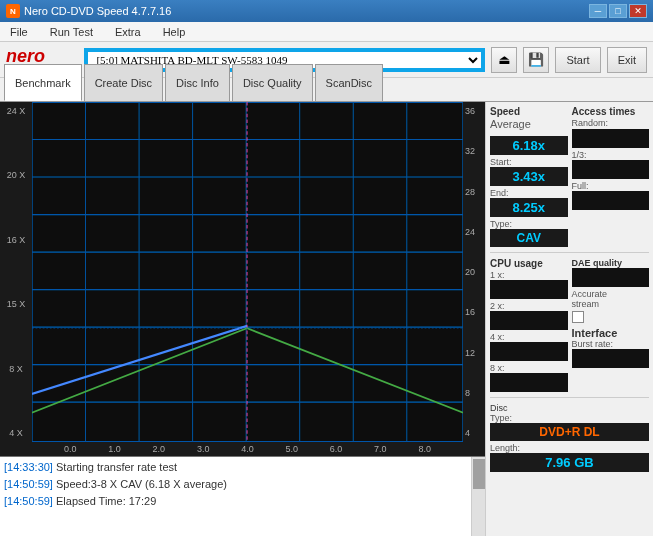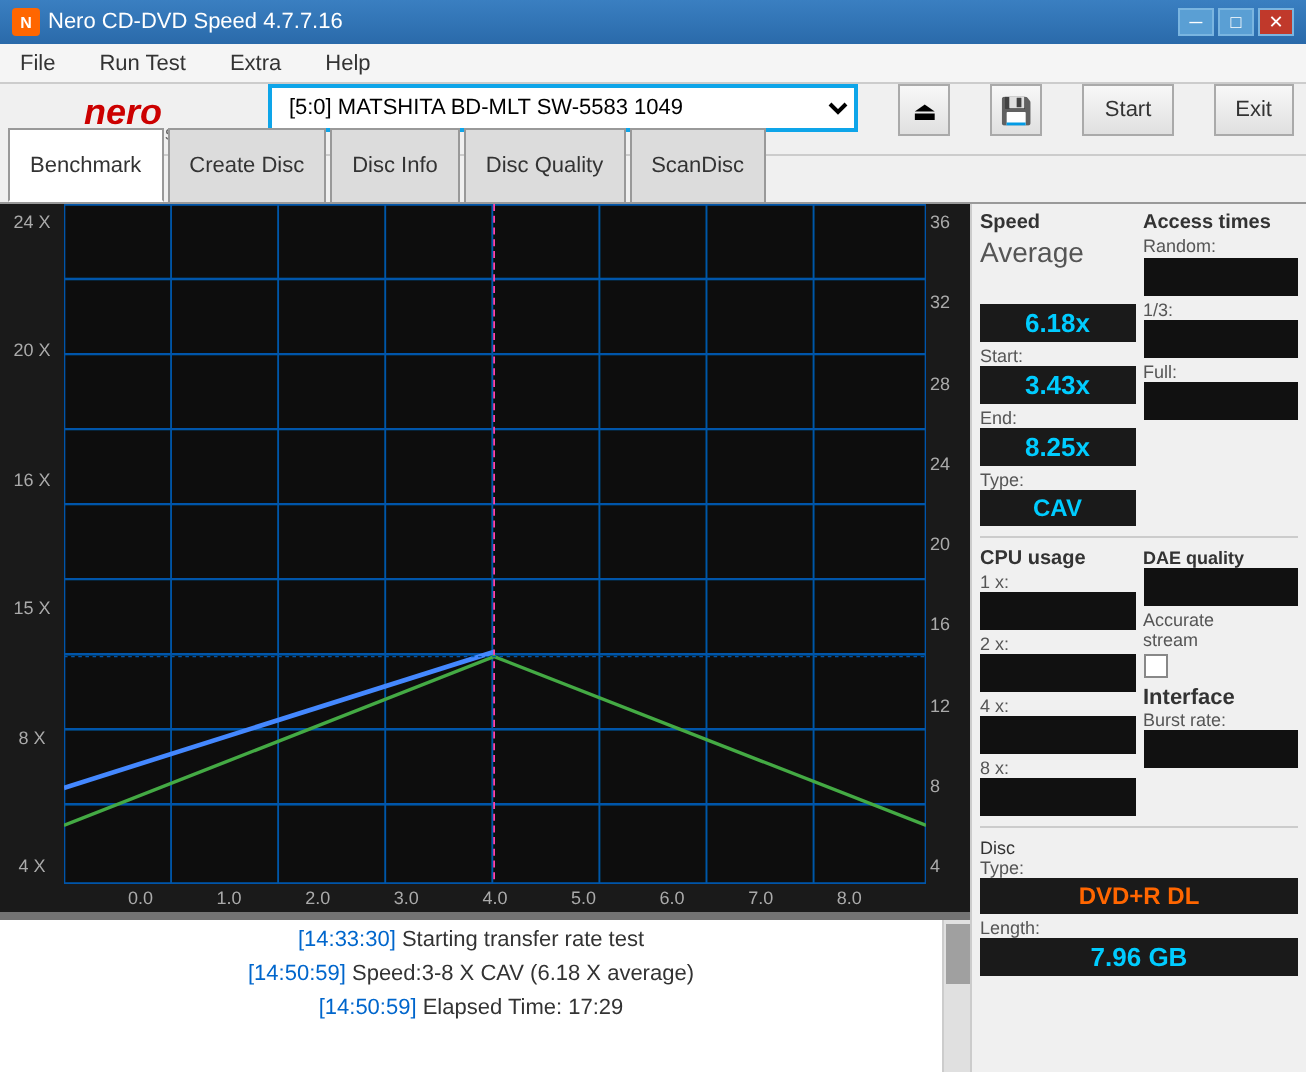--- a/index.html
+++ b/index.html
@@ -32,34 +32,35 @@
       gap: 10px;
     }
     .menu-item { font-size: 11px; color: #333; padding: 2px 6px; cursor: pointer; }
 
     
     .toolbar {
       background: #f0f0f0;
       border-bottom: 1px solid #ccc;
       height: 36px;
       display: flex;
+      align-items: center;
       padding: 0 6px;
-      gap: 20px;
-      margin-left: 36px;
+      gap: 6px;
     }
     .logo-area { display: flex; align-items: center; gap: 2px; }
     .nero-logo { font-size: 18px; font-weight: bold; font-style: italic; color: #cc0000; line-height: 1; }
     .nero-sub { font-size: 8px; color: #666; letter-spacing: 1px; margin-top: -2px; }
     .drive-select {
       flex: 1;
       height: 24px;
-      border: 2px solid #0ea5e9;
+      border: 4px solid #0ea5e9;
       background: white;
       font-size: 11px;
       padding: 0 4px;
+      font-family: Liberation Serif, serif;
     }
     .toolbar-btn {
       height: 26px;
       padding: 0 10px;
       border: 1px solid #aaa;
       background: linear-gradient(to bottom, #f8f8f8, #e0e0e0);
       font-size: 11px;
       cursor: pointer;
       color: #333;
     }
@@ -102,27 +103,26 @@
       position: relative;
       overflow: hidden;
       display: flex;
       flex-direction: column;
     }
 
     
     .log-area {
       height: 80px;
       background: white;
-      border-top: 4px solid #737373;
+      border-top: 1px solid #737373;
       overflow-y: hidden;
       padding: 2px 4px;
       font-size: 11px;
       color: #333;
       position: relative;
-      text-align: center;
     }
     .log-area-inner { padding-right: 14px; }
     .log-scrollbar {
       position: absolute;
       right: 0; top: 0; bottom: 0;
       width: 14px;
       background: #e0e0e0;
       border-left: 1px solid #ccc;
     }
     .log-scrollbar-thumb {
@@ -351,21 +351,21 @@
         <div class="log-scrollbar-thumb"></div>
       </div>
     </div>
   </div>
 
   <div class="right-panel">
     <div class="two-col">
 
       <div>
         <div class="panel-header">Speed</div>
-        <div style="font-size:14px;color:#555;margin-bottom:18px;">Average</div>
+        <div style="font-size:11px;color:#555;margin-bottom:6px;">Average</div>
         <div class="panel-value-box">6.18x</div>
         <div style="font-size:9px;color:#555;margin-top:2px;">Start:</div>
         <div class="panel-value-box">3.43x</div>
         <div style="font-size:9px;color:#555;margin-top:2px;">End:</div>
         <div class="panel-value-box">8.25x</div>
         <div style="font-size:9px;color:#555;margin-top:2px;">Type:</div>
         <div class="panel-value-box cav">CAV</div>
       </div>
 
       <div>

